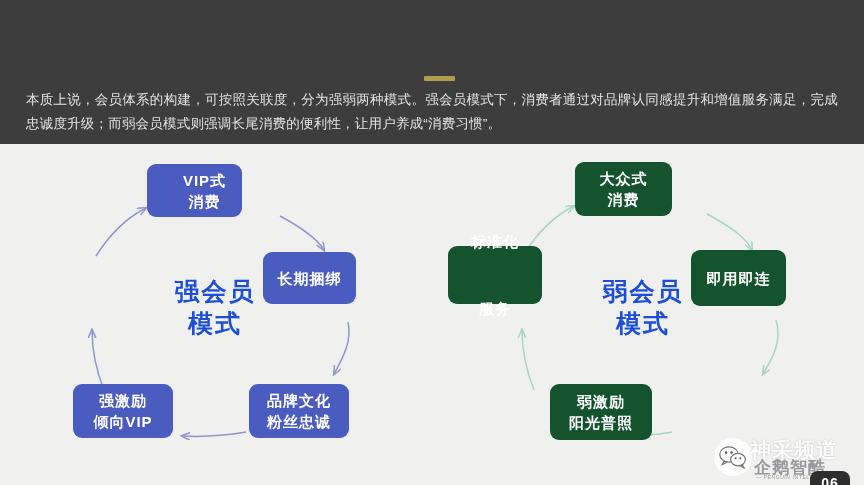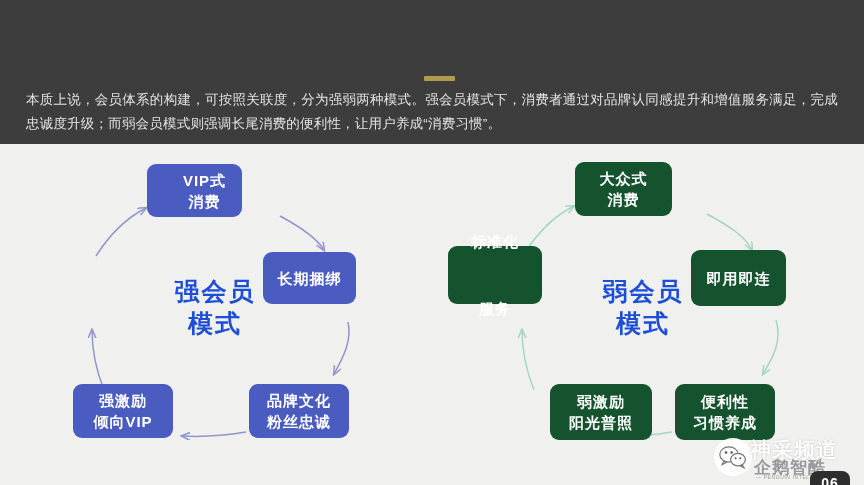--- a/index.html
+++ b/index.html
@@ -256,24 +256,20 @@
 
       <div class="node green" style="left:143px; top:18px; width:97px; height:54px;">
         <span>大众式</span>
         <span>消费</span>
       </div>
 
       <div class="node green" style="left:259px; top:106px; width:95px; height:56px;">
         <span>即用即连</span>
       </div>
 
-      <div class="node green" style="left:243px; top:240px; width:100px; height:56px;">
-        <span>便利性</span>
-        <span>习惯养成</span>
-      </div>
 
       <div class="node green" style="left:70px; top:240px; width:102px; height:56px;margin-left:48px;">
         <span>弱激励</span>
         <span>阳光普照</span>
       </div>
 
       <div class="node green" style="left:16px; top:102px; width:94px; height:58px;gap:46px;">
         <span>标准化</span>
         <span>服务</span>
       </div>

